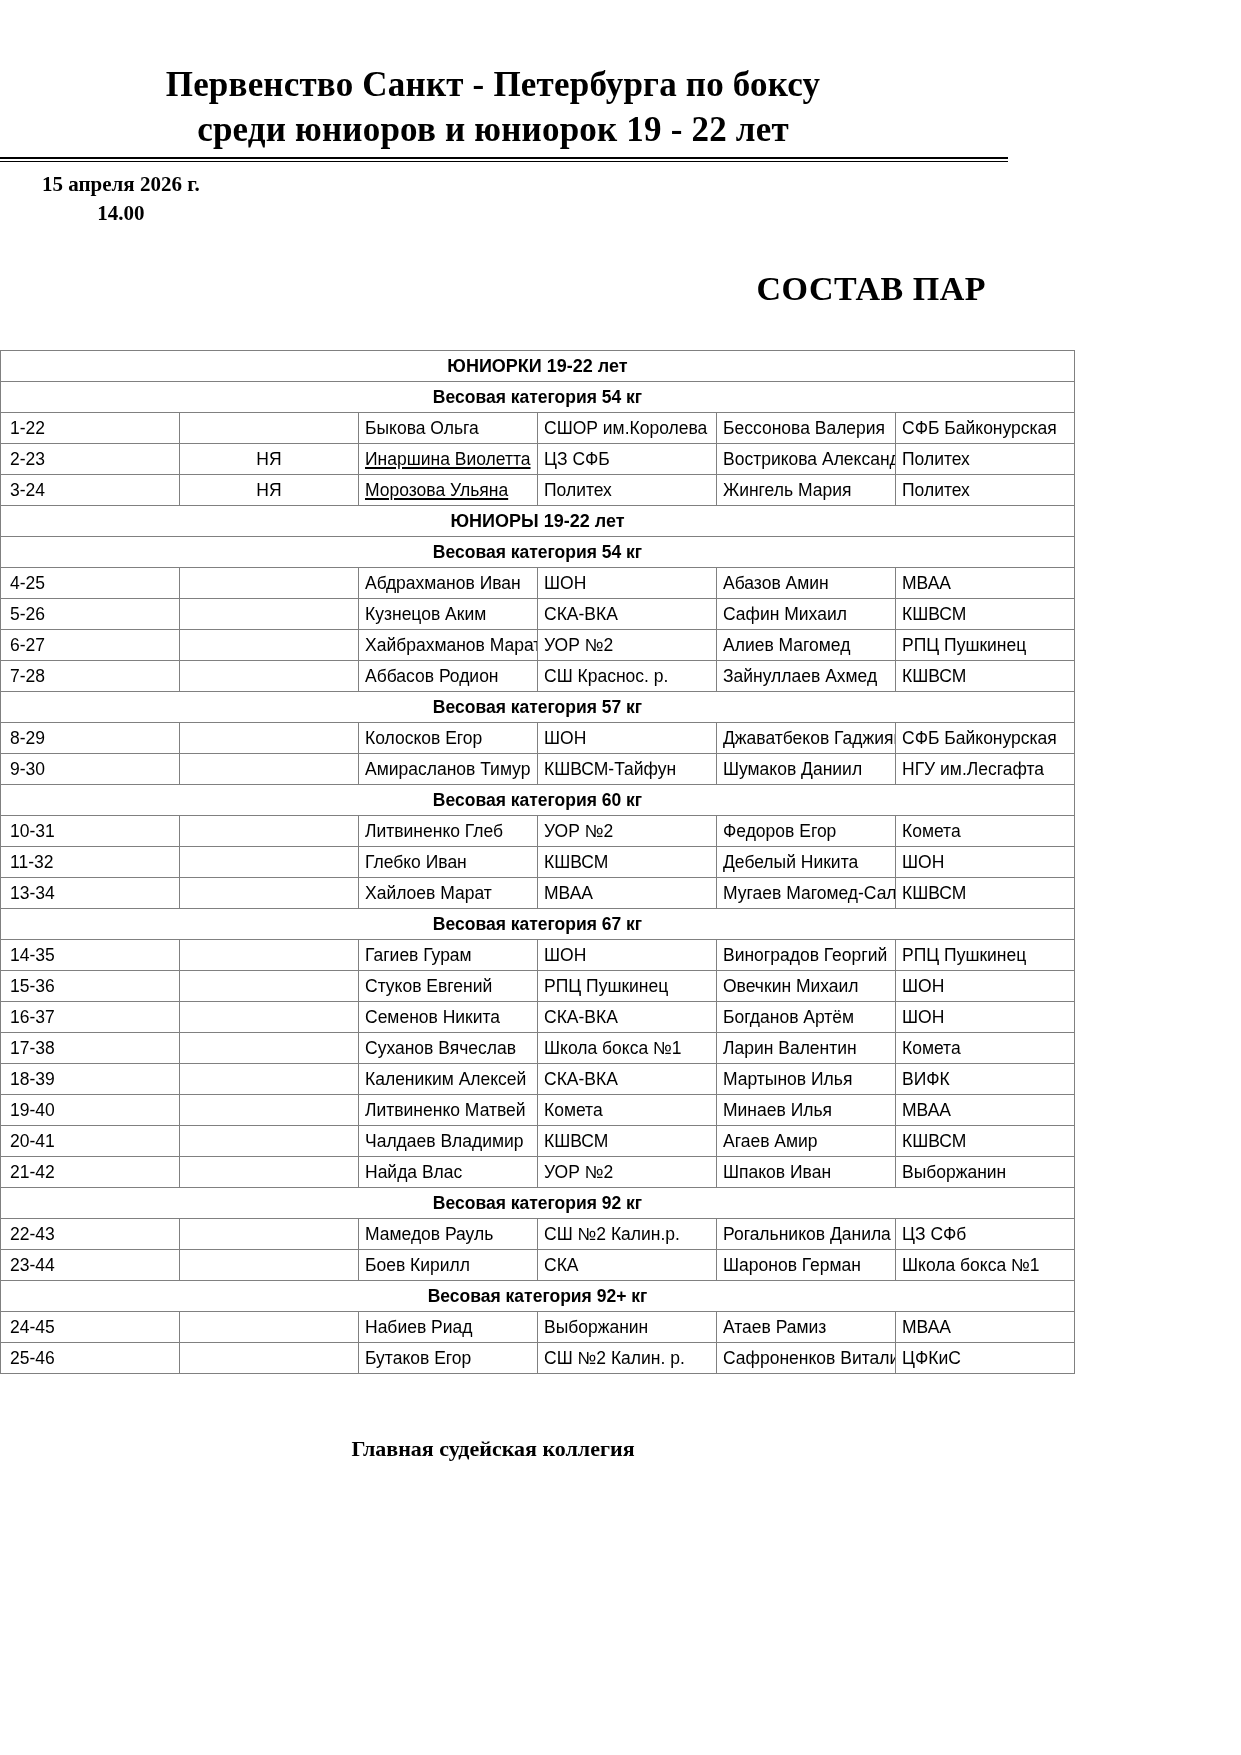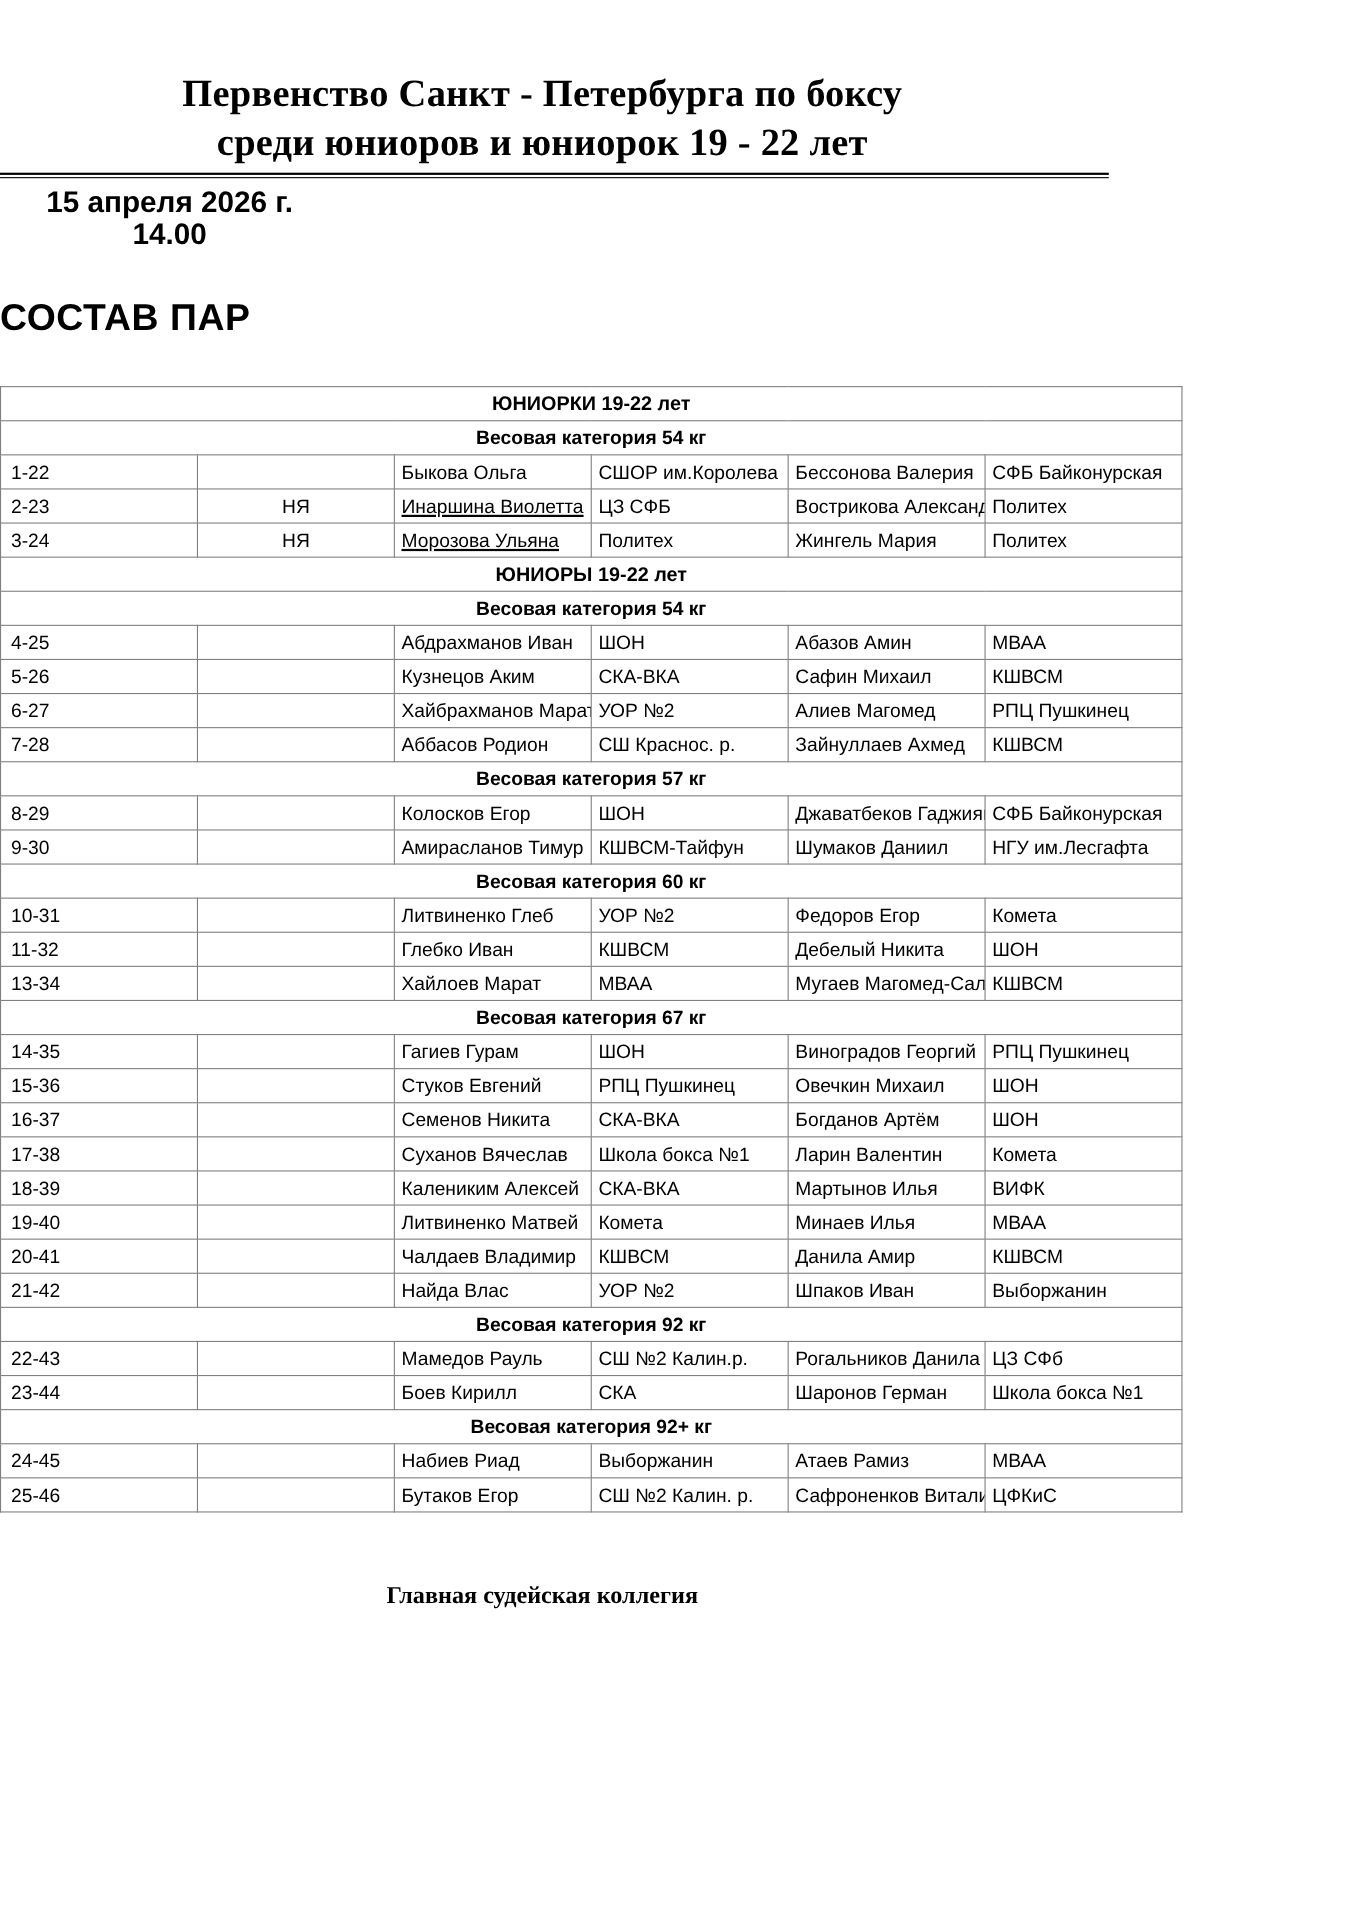--- a/index.html
+++ b/index.html
@@ -44,38 +44,38 @@
     box-sizing: content-box;
   }
 
   
   .meta-row {
     display: flex;
     justify-content: space-between;
     align-items: flex-start;
     width: 1008px;
     margin: 8px auto 0 auto;
-    font-family: Liberation Sans, sans-serif;
-    font-weight: bold;
-    font-size: 27px;
+    font-family: Liberation Serif, serif;
+    font-weight: bold;
+    font-size: 21px;
     line-height: 29px;
   }
   .meta-left {
     text-align: center;
     padding-left: 42px;
   }
   .meta-right {
     text-align: right;
     padding-right: 38px;
   }
 
   
   .sostav {
-    text-align: left;
-    font-family: Liberation Sans, sans-serif;
+    text-align: right;
+    font-family: Liberation Serif, serif;
     font-weight: bold;
     font-size: 34px;
     margin-top: 42px;
     letter-spacing: 0.5px;
   }
 
   
   .pairs-table {
     width: 1075px;
     margin: 42px auto 0 auto;
@@ -307,21 +307,21 @@
           <td class="c-red">Литвиненко Матвей</td>
           <td class="c-redclub">Комета</td>
           <td class="c-blue">Минаев Илья</td>
           <td class="c-blueclub">МВАА</td>
         </tr>
         <tr>
           <td class="c-num">20-41</td>
           <td class="c-flag"></td>
           <td class="c-red">Чалдаев Владимир</td>
           <td class="c-redclub">КШВСМ</td>
-          <td class="c-blue">Данила Амир</td>
+          <td class="c-blue">Агаев Амир</td>
           <td class="c-blueclub">КШВСМ</td>
         </tr>
         <tr>
           <td class="c-num">21-42</td>
           <td class="c-flag"></td>
           <td class="c-red">Найда Влас</td>
           <td class="c-redclub">УОР №2</td>
           <td class="c-blue">Шпаков Иван</td>
           <td class="c-blueclub">Выборжанин</td>
         </tr>

